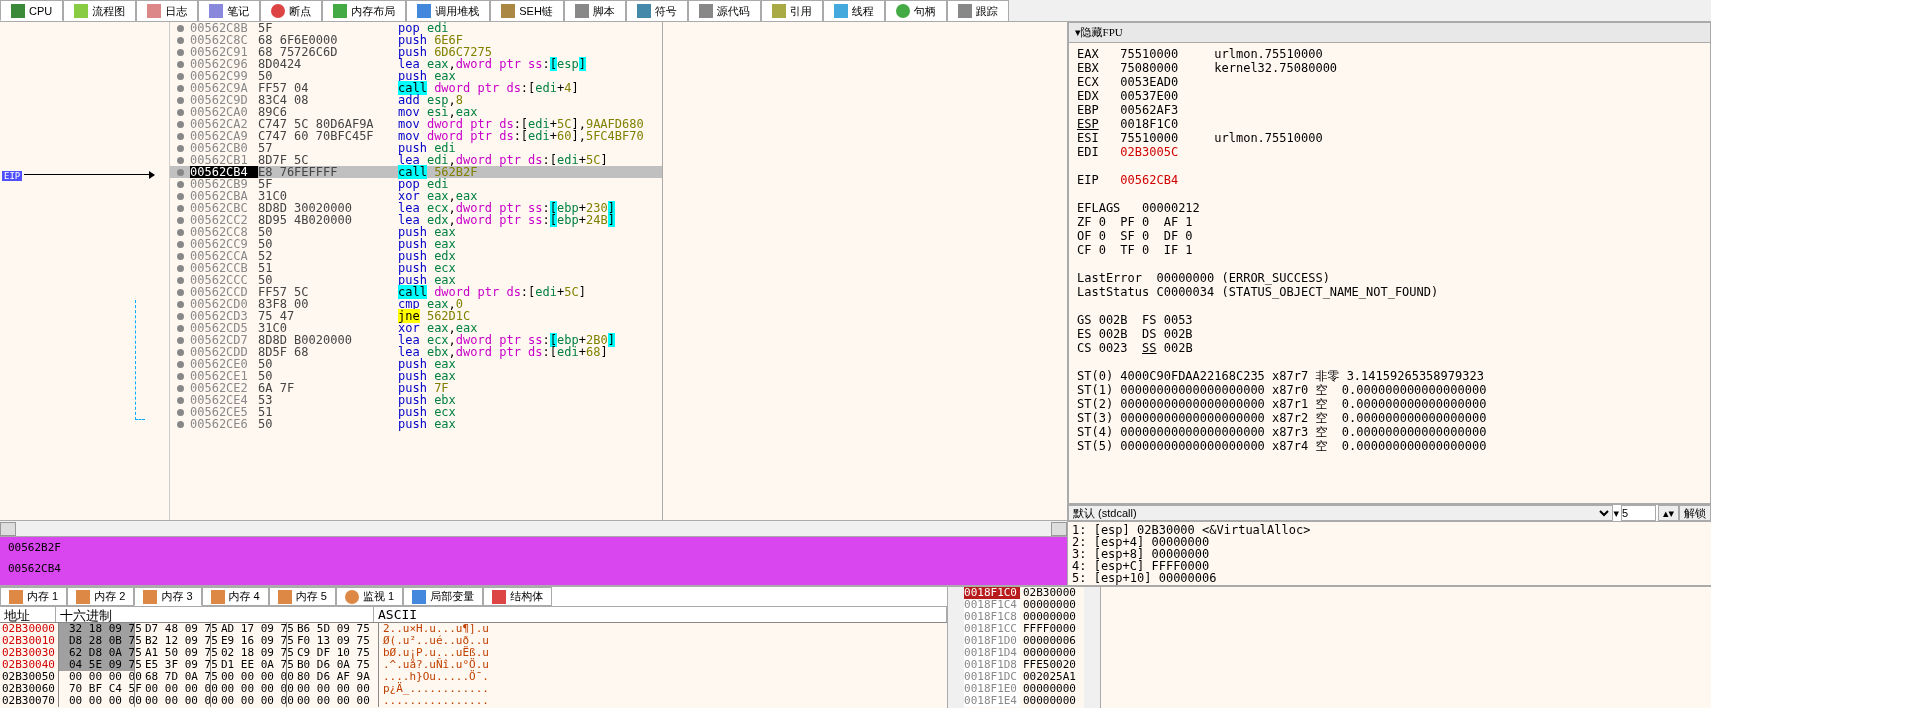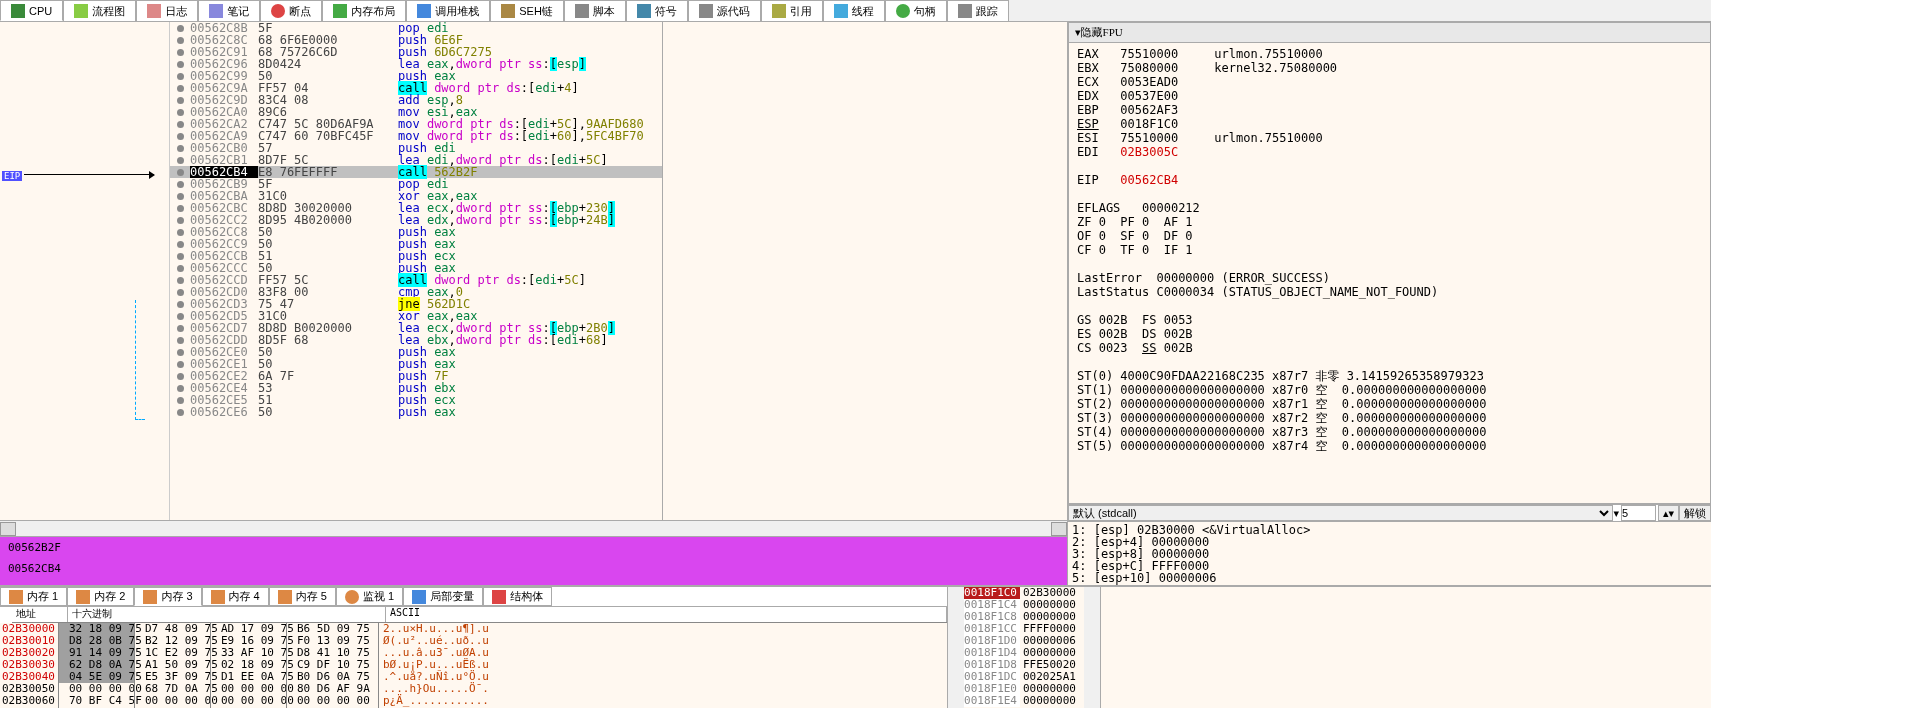--- a/index.html
+++ b/index.html
@@ -64,21 +64,21 @@
 
 
 .stack-args { height: 64px; font-family: monospace; font-size: 12px; padding: 2px 4px; background: #fff8f0; border-bottom: 1px solid #aaa; line-height: 12px; white-space: pre; overflow: hidden; }
 
 
 .bottom { display: flex; height: 122px; border-top: 1px solid #aaa; }
 .mem-tabs-container { width: 948px; display: flex; flex-direction: column; border-right: 1px solid #aaa; }
 .mem-tabs { display: flex; height: 20px; background: #fff; border-bottom: 1px solid #aaa; }
 .mem-tab { display: flex; align-items: center; padding: 1px 8px; border: 1px solid #aaa; gap: 4px; font-size: 11px; cursor: pointer; }
 .mem-tab.active { background: #fff; border-bottom: 1px solid #fff; }
-.mem-header { display: flex; height: 16px; font-family: monospace; font-size: 10px; background: #fff; border-bottom: 1px solid #888; margin-left: 12px; }
+.mem-header { display: flex; height: 16px; font-family: monospace; font-size: 13px; background: #fff; border-bottom: 1px solid #888; }
 .mem-header div { border-right: 1px solid #aaa; padding: 0 4px; }
 .mem-body { flex: 1; overflow: auto; font-family: monospace; font-size: 11px; background: #fff8f0; }
 .mem-row { display: flex; height: 12px; line-height: 12px; white-space: pre; }
 .mem-addr { width: 58px; padding-left: 2px; }
 .mem-addr.red { color: #d00000; }
 .mem-hex { width: 320px; }
 .hex-grp { display: inline-block; width: 76px; border-left: 1px solid #888; padding-left: 10px; }
 .hex-grp.hi { background: #a0a0a0; }
 .mem-ascii { padding-left: 4px; border-left: 1px solid #888; color: #c04000; }
 
@@ -191,20 +191,21 @@
             <div class="disasm-row"><span class="bp-col"><span class="bp-dot"></span></span><span class="addr-col">00562CA9</span><span class="bytes-col">C747 60 70BFC45F</span><span class="disasm-col"><span class="mnem-mov">mov</span> <span class="ptr-txt">dword ptr</span> <span class="seg">ds</span>:[<span class="reg">edi</span>+<span class="num-const">60</span>],<span class="num-const">5FC4BF70</span></span></div>
             <div class="disasm-row"><span class="bp-col"><span class="bp-dot"></span></span><span class="addr-col">00562CB0</span><span class="bytes-col">57</span><span class="disasm-col"><span class="mnem-push">push</span> <span class="reg">edi</span></span></div>
             <div class="disasm-row"><span class="bp-col"><span class="bp-dot"></span></span><span class="addr-col">00562CB1</span><span class="bytes-col">8D7F 5C</span><span class="disasm-col"><span class="mnem-lea">lea</span> <span class="reg">edi</span>,<span class="ptr-txt">dword ptr</span> <span class="seg">ds</span>:[<span class="reg">edi</span>+<span class="num-const">5C</span>]</span></div>
             <div class="disasm-row highlighted"><span class="bp-col"><span class="bp-dot"></span></span><span class="addr-col eip">00562CB4</span><span class="bytes-col">E8 76FEFFFF</span><span class="disasm-col"><span class="mnem-call">call</span> <span class="num-const">562B2F</span></span></div>
             <div class="disasm-row"><span class="bp-col"><span class="bp-dot"></span></span><span class="addr-col">00562CB9</span><span class="bytes-col">5F</span><span class="disasm-col"><span class="mnem-pop">pop</span> <span class="reg">edi</span></span></div>
             <div class="disasm-row"><span class="bp-col"><span class="bp-dot"></span></span><span class="addr-col">00562CBA</span><span class="bytes-col">31C0</span><span class="disasm-col"><span class="mnem-xor">xor</span> <span class="reg">eax</span>,<span class="reg">eax</span></span></div>
             <div class="disasm-row"><span class="bp-col"><span class="bp-dot"></span></span><span class="addr-col">00562CBC</span><span class="bytes-col">8D8D 30020000</span><span class="disasm-col"><span class="mnem-lea">lea</span> <span class="reg">ecx</span>,<span class="ptr-txt">dword ptr</span> <span class="seg">ss</span>:<span class="bracket">[</span><span class="reg">ebp</span>+<span class="num-const">230</span><span class="bracket">]</span></span></div>
             <div class="disasm-row"><span class="bp-col"><span class="bp-dot"></span></span><span class="addr-col">00562CC2</span><span class="bytes-col">8D95 4B020000</span><span class="disasm-col"><span class="mnem-lea">lea</span> <span class="reg">edx</span>,<span class="ptr-txt">dword ptr</span> <span class="seg">ss</span>:<span class="bracket">[</span><span class="reg">ebp</span>+<span class="num-const">24B</span><span class="bracket">]</span></span></div>
             <div class="disasm-row"><span class="bp-col"><span class="bp-dot"></span></span><span class="addr-col">00562CC8</span><span class="bytes-col">50</span><span class="disasm-col"><span class="mnem-push">push</span> <span class="reg">eax</span></span></div>
             <div class="disasm-row"><span class="bp-col"><span class="bp-dot"></span></span><span class="addr-col">00562CC9</span><span class="bytes-col">50</span><span class="disasm-col"><span class="mnem-push">push</span> <span class="reg">eax</span></span></div>
+            <div class="disasm-row"><span class="bp-col"><span class="bp-dot"></span></span><span class="addr-col">00562CCA</span><span class="bytes-col">52</span><span class="disasm-col"><span class="mnem-push">push</span> <span class="reg">edx</span></span></div>
             <div class="disasm-row"><span class="bp-col"><span class="bp-dot"></span></span><span class="addr-col">00562CCB</span><span class="bytes-col">51</span><span class="disasm-col"><span class="mnem-push">push</span> <span class="reg">ecx</span></span></div>
             <div class="disasm-row"><span class="bp-col"><span class="bp-dot"></span></span><span class="addr-col">00562CCC</span><span class="bytes-col">50</span><span class="disasm-col"><span class="mnem-push">push</span> <span class="reg">eax</span></span></div>
             <div class="disasm-row"><span class="bp-col"><span class="bp-dot"></span></span><span class="addr-col">00562CCD</span><span class="bytes-col">FF57 5C</span><span class="disasm-col"><span class="mnem-call">call</span> <span class="ptr-txt">dword ptr</span> <span class="seg">ds</span>:[<span class="reg">edi</span>+<span class="num-const">5C</span>]</span></div>
             <div class="disasm-row"><span class="bp-col"><span class="bp-dot"></span></span><span class="addr-col">00562CD0</span><span class="bytes-col">83F8 00</span><span class="disasm-col"><span class="mnem-cmp">cmp</span> <span class="reg">eax</span>,<span class="num-const">0</span></span></div>
             <div class="disasm-row"><span class="bp-col"><span class="bp-dot"></span></span><span class="addr-col">00562CD3</span><span class="bytes-col">75 47</span><span class="disasm-col"><span class="mnem-jne">jne</span> <span class="num-const">562D1C</span></span></div>
             <div class="disasm-row"><span class="bp-col"><span class="bp-dot"></span></span><span class="addr-col">00562CD5</span><span class="bytes-col">31C0</span><span class="disasm-col"><span class="mnem-xor">xor</span> <span class="reg">eax</span>,<span class="reg">eax</span></span></div>
             <div class="disasm-row"><span class="bp-col"><span class="bp-dot"></span></span><span class="addr-col">00562CD7</span><span class="bytes-col">8D8D B0020000</span><span class="disasm-col"><span class="mnem-lea">lea</span> <span class="reg">ecx</span>,<span class="ptr-txt">dword ptr</span> <span class="seg">ss</span>:<span class="bracket">[</span><span class="reg">ebp</span>+<span class="num-const">2B0</span><span class="bracket">]</span></span></div>
             <div class="disasm-row"><span class="bp-col"><span class="bp-dot"></span></span><span class="addr-col">00562CDD</span><span class="bytes-col">8D5F 68</span><span class="disasm-col"><span class="mnem-lea">lea</span> <span class="reg">ebx</span>,<span class="ptr-txt">dword ptr</span> <span class="seg">ds</span>:[<span class="reg">edi</span>+<span class="num-const">68</span>]</span></div>
             <div class="disasm-row"><span class="bp-col"><span class="bp-dot"></span></span><span class="addr-col">00562CE0</span><span class="bytes-col">50</span><span class="disasm-col"><span class="mnem-push">push</span> <span class="reg">eax</span></span></div>
             <div class="disasm-row"><span class="bp-col"><span class="bp-dot"></span></span><span class="addr-col">00562CE1</span><span class="bytes-col">50</span><span class="disasm-col"><span class="mnem-push">push</span> <span class="reg">eax</span></span></div>
@@ -312,21 +313,20 @@
           </div>
         </div>
       <div class="mem-header">
         <div style="width:56px">地址</div>
         <div style="width:318px">十六进制</div>
         <div style="flex:1">ASCII</div>
       </div>
       <div class="mem-body" id="mem-body">
           <div class="mem-row"><span class="mem-addr red">02B30000</span><span class="mem-hex"><span class="hex-grp hi">32 18 09 75</span><span class="hex-grp">D7 48 09 75</span><span class="hex-grp">AD 17 09 75</span><span class="hex-grp">B6 5D 09 75</span></span><span class="mem-ascii">2..u×H.u...u¶].u</span></div>
           <div class="mem-row"><span class="mem-addr red">02B30010</span><span class="mem-hex"><span class="hex-grp hi">D8 28 0B 75</span><span class="hex-grp">B2 12 09 75</span><span class="hex-grp">E9 16 09 75</span><span class="hex-grp">F0 13 09 75</span></span><span class="mem-ascii">Ø(.u²..ué..uð..u</span></div>
-          <div class="mem-row"><span class="mem-addr red">02B30020</span><span class="mem-hex"><span class="hex-grp hi">91 14 09 75</span><span class="hex-grp">1C E2 09 75</span><span class="hex-grp">33 AF 10 75</span><span class="hex-grp">D8 41 10 75</span></span><span class="mem-ascii">...u.â.u3¯.uØA.u</span></div>
           <div class="mem-row"><span class="mem-addr red">02B30030</span><span class="mem-hex"><span class="hex-grp hi">62 D8 0A 75</span><span class="hex-grp">A1 50 09 75</span><span class="hex-grp">02 18 09 75</span><span class="hex-grp">C9 DF 10 75</span></span><span class="mem-ascii">bØ.u¡P.u...uËß.u</span></div>
           <div class="mem-row"><span class="mem-addr red">02B30040</span><span class="mem-hex"><span class="hex-grp hi">04 5E 09 75</span><span class="hex-grp">E5 3F 09 75</span><span class="hex-grp">D1 EE 0A 75</span><span class="hex-grp">B0 D6 0A 75</span></span><span class="mem-ascii">.^.uå?.uÑî.u°Ö.u</span></div>
           <div class="mem-row"><span class="mem-addr">02B30050</span><span class="mem-hex"><span class="hex-grp">00 00 00 00</span><span class="hex-grp">68 7D 0A 75</span><span class="hex-grp">00 00 00 00</span><span class="hex-grp">80 D6 AF 9A</span></span><span class="mem-ascii">....h}Ou.....Ö¯.</span></div>
           <div class="mem-row"><span class="mem-addr">02B30060</span><span class="mem-hex"><span class="hex-grp">70 BF C4 5F</span><span class="hex-grp">00 00 00 00</span><span class="hex-grp">00 00 00 00</span><span class="hex-grp">00 00 00 00</span></span><span class="mem-ascii">p¿Ä_............</span></div>
           <div class="mem-row"><span class="mem-addr">02B30070</span><span class="mem-hex"><span class="hex-grp">00 00 00 00</span><span class="hex-grp">00 00 00 00</span><span class="hex-grp">00 00 00 00</span><span class="hex-grp">00 00 00 00</span></span><span class="mem-ascii">................</span></div>
         </div>
     </div>
     <div class="scrollbar-v"></div>
     <div class="stack-panel" id="stack-panel">
         <div class="stack-row">

